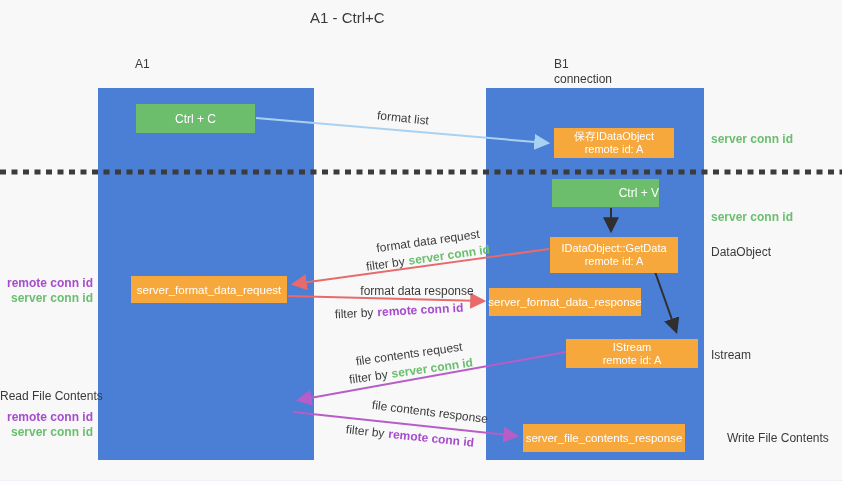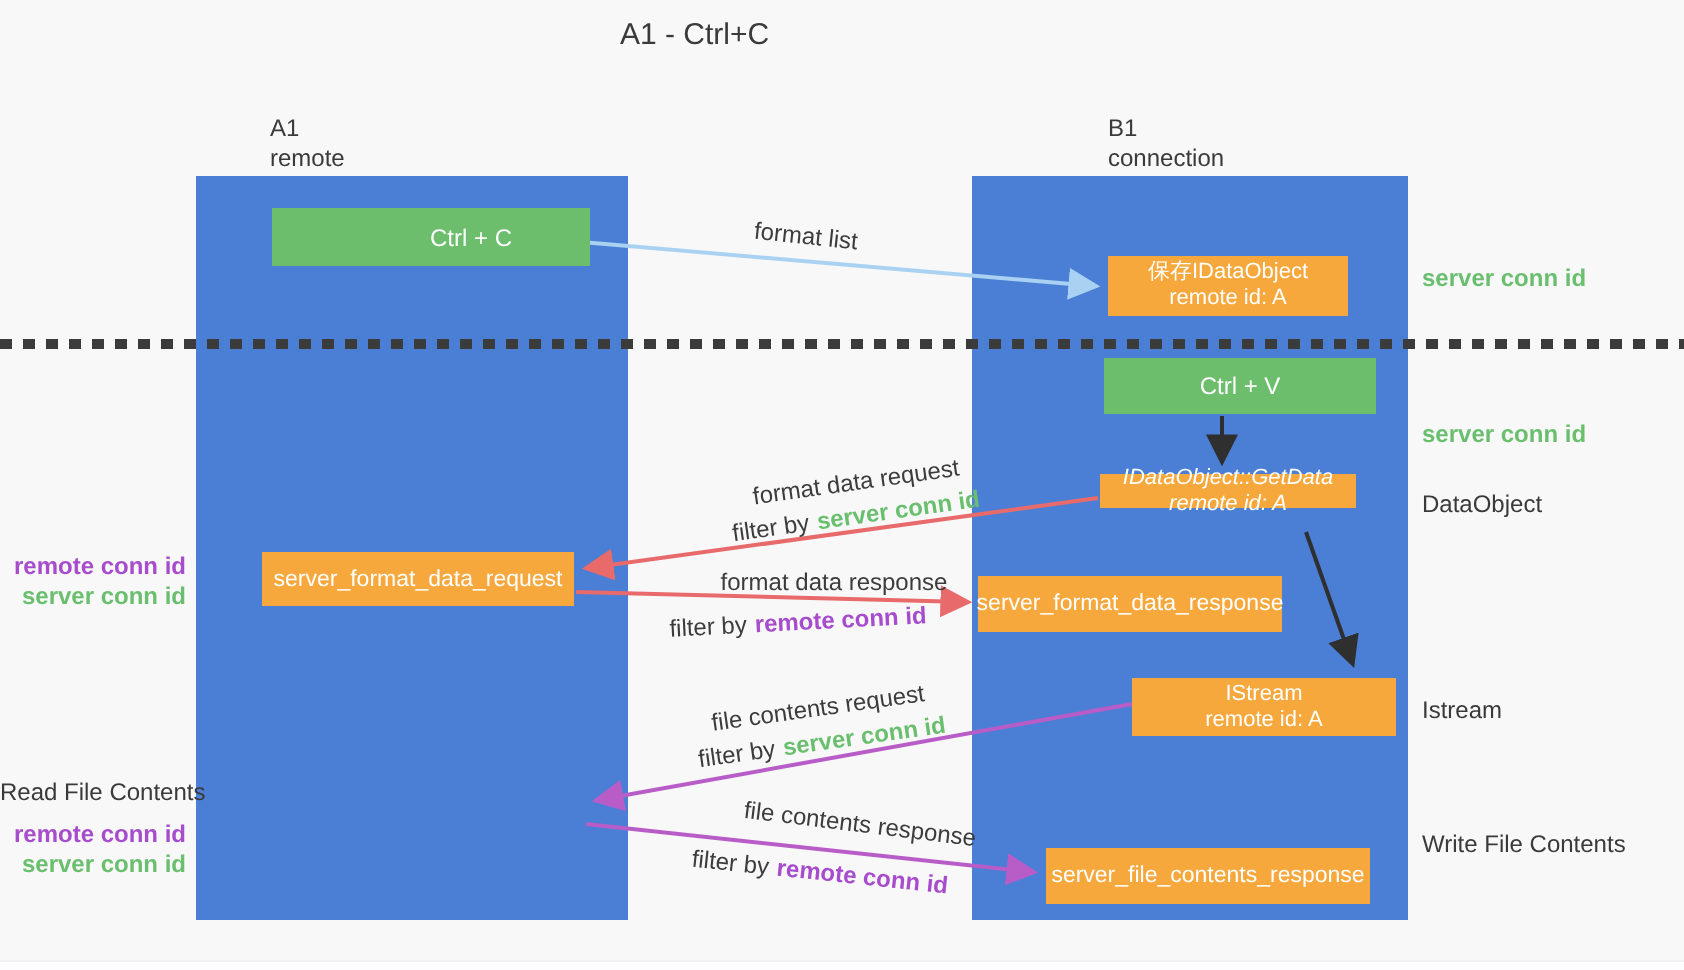--- a/index.html
+++ b/index.html
@@ -41,21 +41,20 @@
 <body>
 
 <div class="canvas">
 
   <div class="title">
     <div>A1 - Ctrl+C</div>
   </div>
 
   <div class="col-header" style="left:135px;top:57px;">
     <div>A1</div>
-    <div>remote</div>
   </div>
   <div class="col-header" style="left:554px;top:57px;">
     <div>B1</div>
     <div>connection</div>
   </div>
 
   <div class="lifeline" style="left:98px;width:216px;"></div>
   <div class="lifeline" style="left:486px;width:218px;"></div>
 
   <svg class="arrows" width="842" height="485">
@@ -84,34 +83,34 @@
 
     <line x1="288" y1="296" x2="483" y2="301" stroke="#e86a6a" stroke-width="2" marker-end="url(#mred)"></line>
 
     <line x1="653" y1="266" x2="676" y2="331" stroke="#2f2f2f" stroke-width="2" marker-end="url(#mblack)"></line>
 
     <line x1="566" y1="352" x2="299" y2="400" stroke="#b85dc8" stroke-width="2" marker-end="url(#mpurple)"></line>
 
     <line x1="293" y1="412" x2="516" y2="436" stroke="#b85dc8" stroke-width="2" marker-end="url(#mpurple)"></line>
   </svg>
 
-  <div class="node green" style="left:136px;top:104px;width:119px;height:29px;padding-left:40px;">
+  <div class="node green" style="left:136px;top:104px;width:119px;height:29px;">
     <span>Ctrl + C</span>
   </div>
 
   <div class="node orange" style="left:554px;top:128px;width:120px;height:30px;">
     <span class="l1">保存IDataObject</span>
     <span class="l2">remote id: A</span>
   </div>
 
-  <div class="node green" style="left:552px;top:179px;width:136px;height:28px;">
+  <div class="node green" style="left:552px;top:179px;width:107px;height:28px;align-items:flex-end;">
     <span>Ctrl + V</span>
   </div>
 
-  <div class="node orange" style="left:550px;top:237px;width:128px;height:17px;font-style:italic;">
+  <div class="node orange" style="left:550px;top:237px;width:128px;height:36px;">
     <span class="l1">IDataObject::GetData</span>
     <span class="l2">remote id: A</span>
   </div>
 
   <div class="node orange single" style="left:131px;top:276px;width:156px;height:27px;">
     <span>server_format_data_request</span>
   </div>
 
   <div class="node orange single" style="left:489px;top:288px;width:152px;height:28px;">
     <span>server_format_data_response</span>
@@ -150,21 +149,21 @@
   <div class="alabel centered" style="left:430px;top:412px;transform:translate(-50%,-50%) rotate(7deg);">file contents response</div>
 
   <div class="alabel centered" style="left:410px;top:436px;transform:translate(-50%,-50%) rotate(6deg);">
     <span class="filter-first">filter by</span><span class="ptxt">remote conn id</span>
   </div>
 
   <div class="side right gtxt" style="top:132px;">server conn id</div>
   <div class="side right gtxt" style="top:210px;">server conn id</div>
   <div class="side right blacktxt" style="top:245px;">DataObject</div>
   <div class="side right blacktxt" style="top:348px;">Istream</div>
-  <div class="side right blacktxt" style="top:415px;">Write File Contents</div>
+  <div class="side right blacktxt" style="top:431px;margin-left:16px;">Write File Contents</div>
 
   <div class="side leftcol" style="top:276px;">
     <div class="ptxt">remote conn id</div>
     <div class="gtxt">server conn id</div>
   </div>
 
   <div class="side leftcol" style="top:389px;">
     <div class="blacktxt read-label">Read File Contents</div>
     <div class="ptxt">remote conn id</div>
     <div class="gtxt">server conn id</div>

